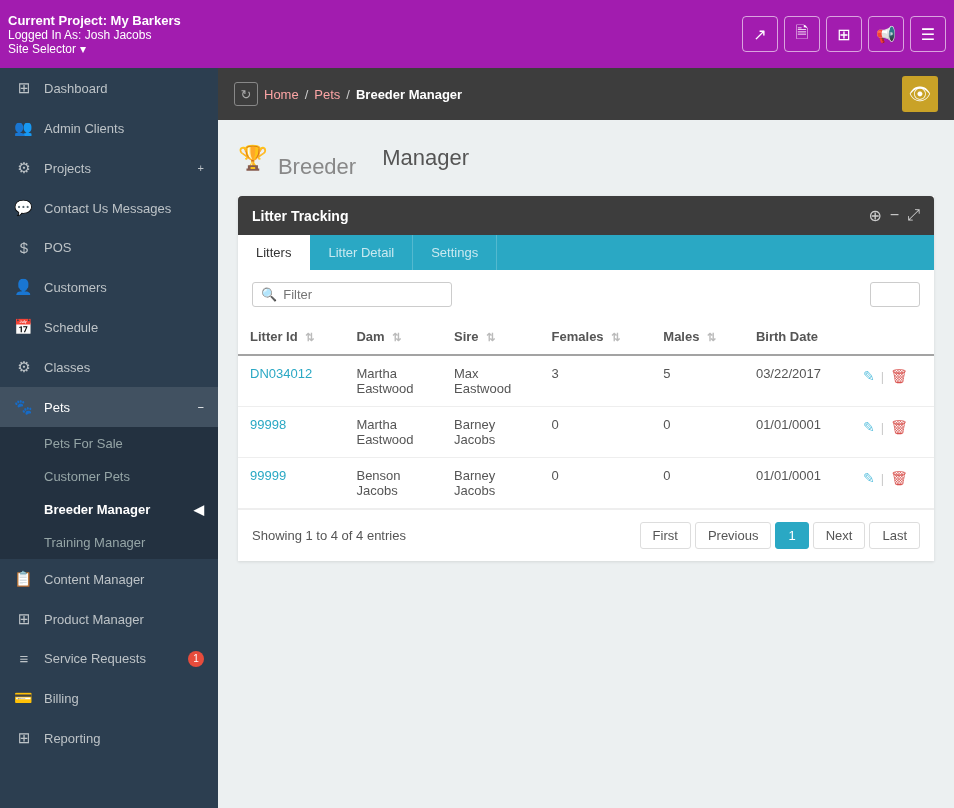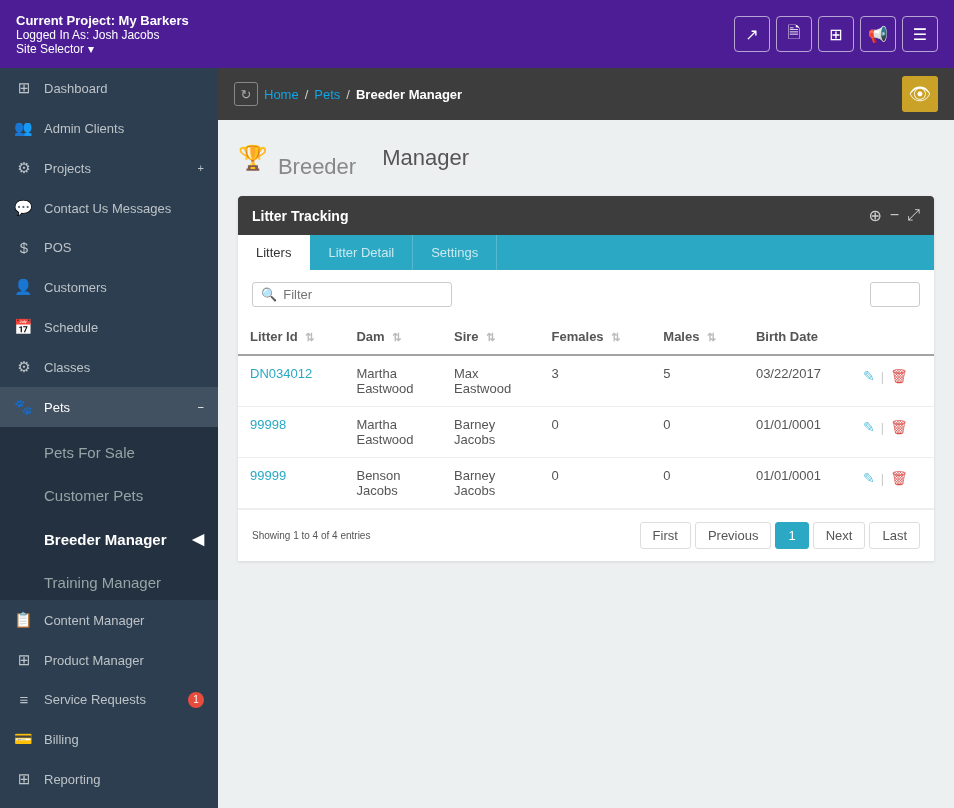--- a/index.html
+++ b/index.html
@@ -1,22 +1,22 @@
 <!DOCTYPE html>
 <html><head>
   <meta charset="utf-8">
   <style>
     * { box-sizing: border-box; margin: 0; padding: 0; }
     body { font-family: 'Segoe UI', Arial, sans-serif; font-size: 13px; background: #ecf0f1; display: flex; flex-direction: column; height: 808px; width: 954px; overflow: hidden; }
 
     
     .top-header {
-      background: #4c1d95;
+      background: #a21caf;
       color: white;
-      padding: 8px 16px;
+      padding: 8px 8px;
       display: flex;
       justify-content: space-between;
       align-items: center;
       min-height: 68px;
     }
     .top-header-left { display: flex; flex-direction: column; }
     .top-header-left .project-name { font-weight: bold; font-size: 13px; }
     .top-header-left .logged-in { font-size: 12px; }
     .top-header-left .site-selector { font-size: 12px; margin-top: 0; cursor: pointer; display: flex; align-items: center; gap: 4px; }
     .top-header-icons { display: flex; gap: 6px; }
@@ -44,38 +44,38 @@
     .sidebar-item .expand-icon { margin-left: auto; font-size: 11px; }
     .sidebar-item .badge {
       background: #e74c3c; color: white; border-radius: 50%;
       width: 16px; height: 16px; font-size: 10px; display: flex;
       align-items: center; justify-content: center; margin-left: auto;
     }
 
     
     .sidebar-submenu { background: #233140; }
     .sidebar-submenu .sidebar-sub-item {
-      padding: 17px 14px 9px 44px; cursor: pointer; font-size: 15px; color: #95a5a6;
-      display: flex; align-items: center;
+      padding: 9px 14px 9px 44px; cursor: pointer; font-size: 13px; color: #95a5a6;
+      display: flex; 
     }
     .sidebar-submenu .sidebar-sub-item.active { color: white; font-weight: bold; }
     .sidebar-submenu .sidebar-sub-item .collapse-arrow { margin-left: auto; }
 
     
     .content-area { flex: 1; display: flex; flex-direction: column; overflow: hidden; }
 
     
     .breadcrumb-bar {
       background: #3d3d3d; color: #ccc; padding: 8px 16px;
       display: flex; align-items: center; gap: 6px; font-size: 13px;
       justify-content: space-between;
     }
     .breadcrumb-bar .breadcrumb-left { display: flex; align-items: center; gap: 6px; }
     .breadcrumb-icon { width: 24px; height: 24px; border: 1.5px solid #888; border-radius: 3px; display: flex; align-items: center; justify-content: center; font-size: 13px; color: #aaa; }
-    .breadcrumb-bar a { color: #0ea5e9; text-decoration: none; }
+    .breadcrumb-bar a { color: #fca5a5; text-decoration: none; }
     .breadcrumb-bar .current { color: white; font-weight: bold; }
     .breadcrumb-eye {
       width: 36px; height: 36px; background: #c9a227; border-radius: 3px;
       display: flex; align-items: center; justify-content: center; font-size: 18px; color: white;
     }
 
     
     .page-content { flex: 1; padding: 16px 20px; overflow-y: auto; background: #ecf0f1; }
 
     .page-title {
@@ -136,21 +136,21 @@
     .row-actions { display: flex; align-items: center; gap: 6px; padding-top: 2px; }
     .action-edit { color: #5bc0de; cursor: pointer; font-size: 14px; }
     .action-sep { color: #ccc; }
     .action-delete { color: #d9534f; cursor: pointer; font-size: 14px; }
 
     
     .pagination-bar {
       padding: 12px 14px; display: flex; align-items: center; justify-content: space-between;
       border-top: 1px solid #eee;
     }
-    .pagination-info { font-size: 10px; color: #555; }
+    .pagination-info { font-size: 13px; color: #555; }
     .pagination-controls { display: flex; gap: 4px; }
     .page-btn {
       padding: 5px 12px; border: 1px solid #ddd; background: white;
       color: #555; cursor: pointer; font-size: 13px; border-radius: 3px;
     }
     .page-btn.active { background: #2aa8c4; color: white; border-color: #2aa8c4; }
     .page-btn:disabled { color: #bbb; cursor: default; }
   </style>
 </head>
 <body>

